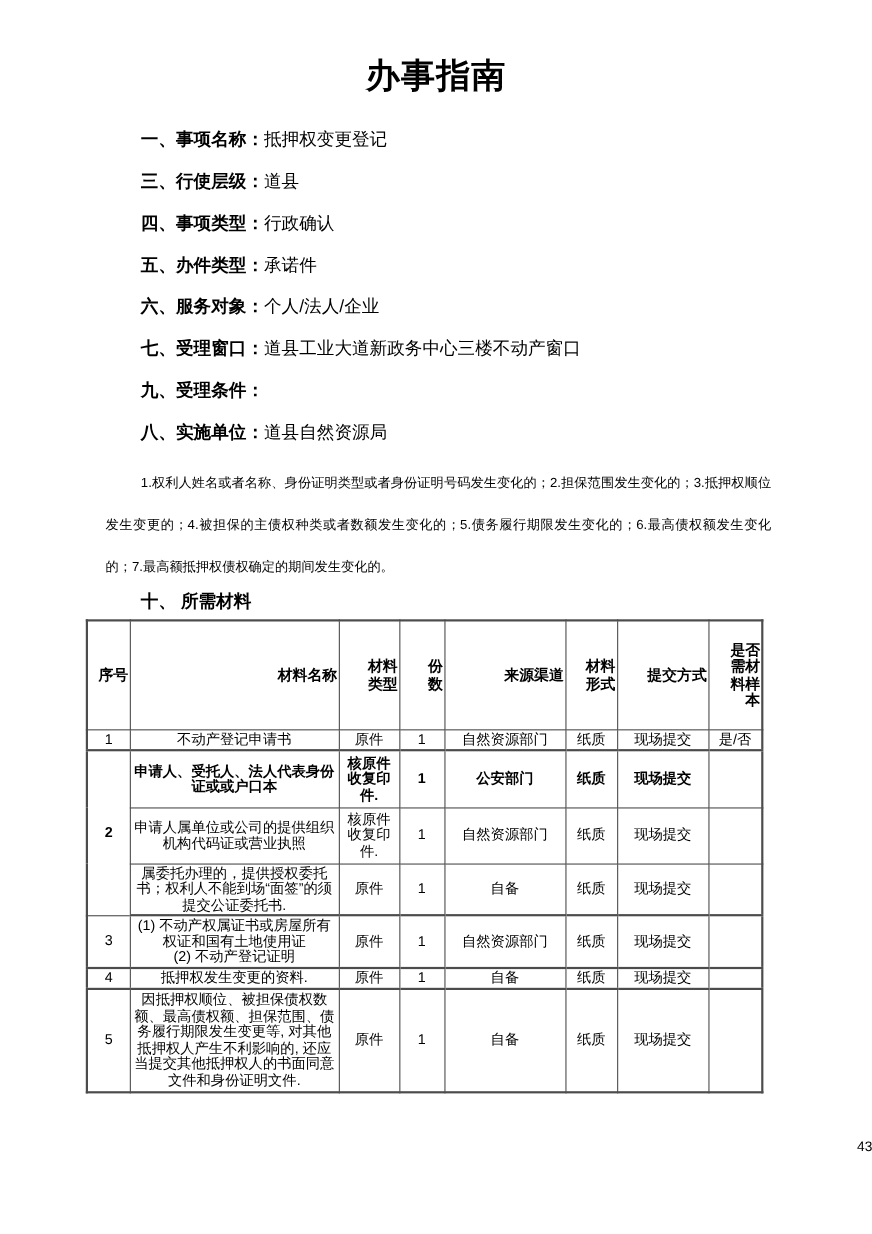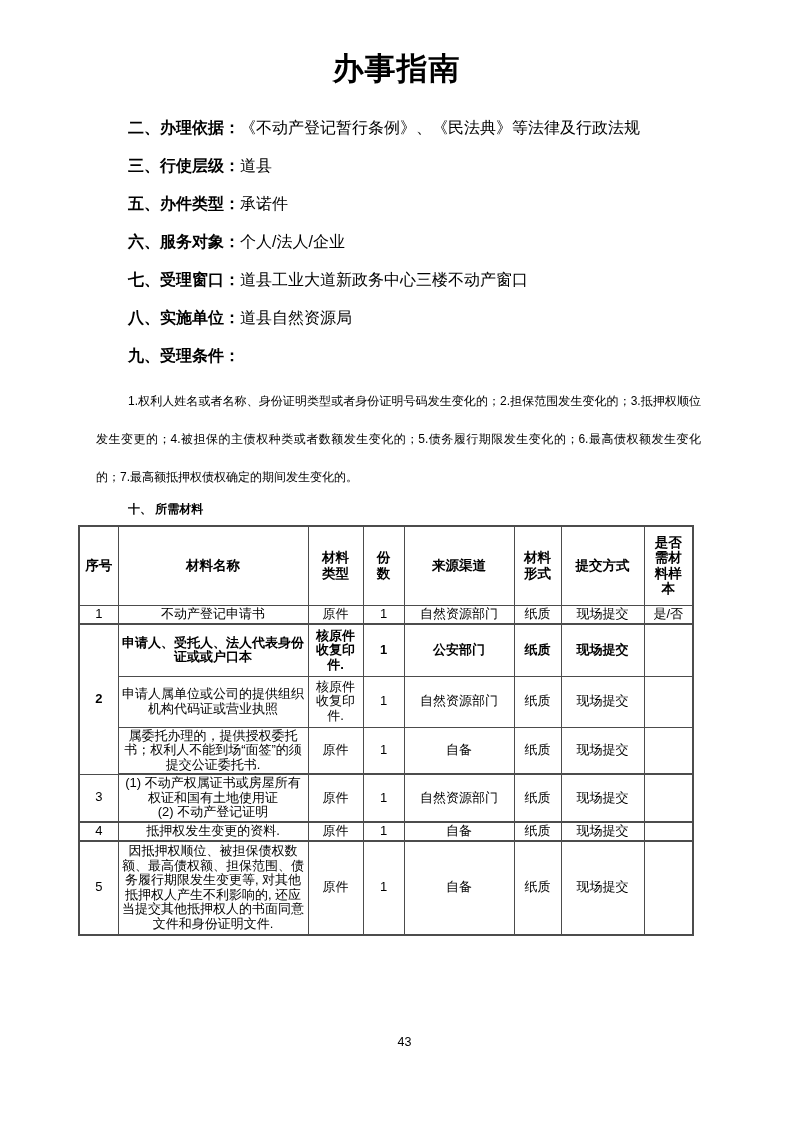--- a/index.html
+++ b/index.html
@@ -27,21 +27,21 @@
   .info-label { font-weight: 700; }
   .conditions {
     margin: 2px 92px 0 96px;
     font-size: 12px;
     line-height: 38.2px;
     text-align: justify;
     text-indent: 32px;
   }
   .materials-heading {
     margin: 1px 0 0 128px;
-    font-size: 12px;
+    font-size: 16px;
     font-weight: 700;
     line-height: 23px;
   }
   table.materials {
     margin: 4px 0 0 78px;
     width: 614px;
     table-layout: fixed;
     border-collapse: collapse;
     border: 2px solid #4c4c4c;
   }
@@ -49,74 +49,78 @@
     border: 1px solid #4c4c4c;
     text-align: center;
     vertical-align: middle;
     white-space: pre-line;
     overflow: hidden;
   }
   .materials th {
     font-size: 13.5px;
     font-weight: 700;
     line-height: 15.5px;
-    padding: 8px 1px;
+    padding: 18px 1px;
+    text-align: right;
   }
   .materials td {
     font-size: 13px;
     line-height: 14.5px;
     padding: 1px 2px;
   }
   tr.r-head th { height: 68px; }
   tr.r1 td { height: 19px; }
   tr.r2a td { height: 52px; font-weight: bold; }
   tr.r2b td { height: 51px; }
   tr.r2c td { height: 42px; }
   tr.r3 td { height: 46px; }
   tr.r4 td { height: 19px; }
   tr.r5 td { height: 94px; }
   tr.grp-end td { border-bottom-width: 2px; }
   .page-number {
     position: absolute;
     left: 16px;
     right: 0;
     top: 1031px;
-    text-align: center;
+    text-align: right;
     font-size: 12.5px;
     line-height: 15px;
   }
 </style>
 </head>
 <body>
 
 <div class="page">
 
   <div class="doc-title">办事指南</div>
 
   <div class="info-list">
     <div class="info-item">
-      <span class="info-label">二、办理依据：</span><span class="info-value">《不动产登记暂行条例》、《民法典》等法律及行政法规</span>
+      <span class="info-label">一、事项名称：</span><span class="info-value">抵押权变更登记</span>
     </div>
     <div class="info-item">
       <span class="info-label">三、行使层级：</span><span class="info-value">道县</span>
     </div>
     <div class="info-item">
+      <span class="info-label">四、事项类型：</span><span class="info-value">行政确认</span>
+    </div>
+    <div class="info-item">
       <span class="info-label">五、办件类型：</span><span class="info-value">承诺件</span>
     </div>
     <div class="info-item">
       <span class="info-label">六、服务对象：</span><span class="info-value">个人/法人/企业</span>
     </div>
     <div class="info-item">
       <span class="info-label">七、受理窗口：</span><span class="info-value">道县工业大道新政务中心三楼不动产窗口</span>
     </div>
     <div class="info-item">
+      <span class="info-label">九、受理条件：</span><span class="info-value"></span>
+    </div>
+    <div class="info-item">
       <span class="info-label">八、实施单位：</span><span class="info-value">道县自然资源局</span>
-    </div>
-    <div class="info-item">
-      <span class="info-label">九、受理条件：</span><span class="info-value"></span>
     </div>
   </div>
 
   <div class="conditions">1.权利人姓名或者名称、身份证明类型或者身份证明号码发生变化的；2.担保范围发生变化的；3.抵押权顺位发生变更的；4.被担保的主债权种类或者数额发生变化的；5.债务履行期限发生变化的；6.最高债权额发生变化的；7.最高额抵押权债权确定的期间发生变化的。</div>
 
   <div class="materials-heading">十、 所需材料</div>
 
   <table class="materials">
     <colgroup>
       <col style="width:39px">

